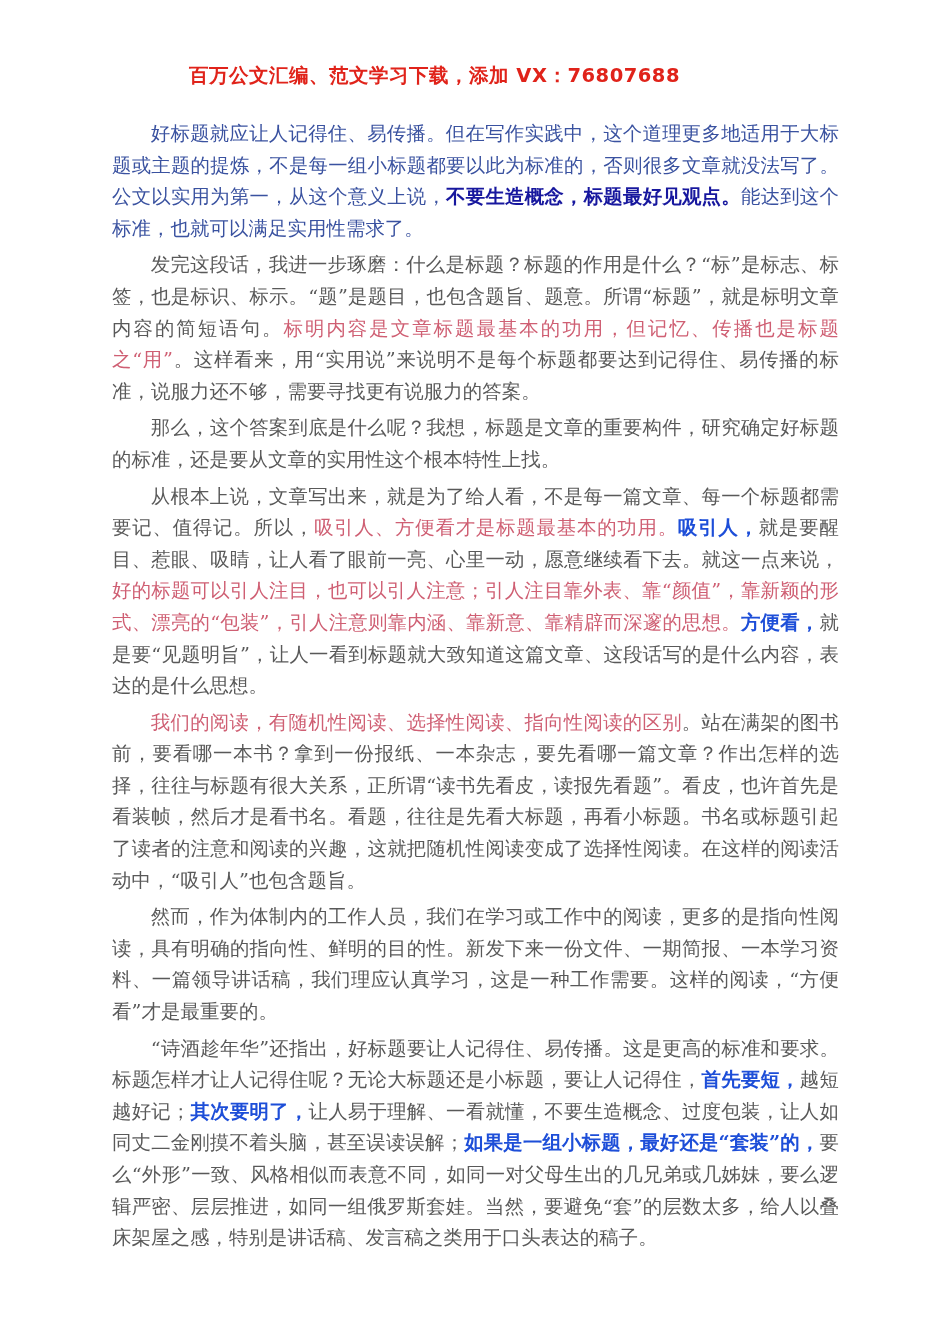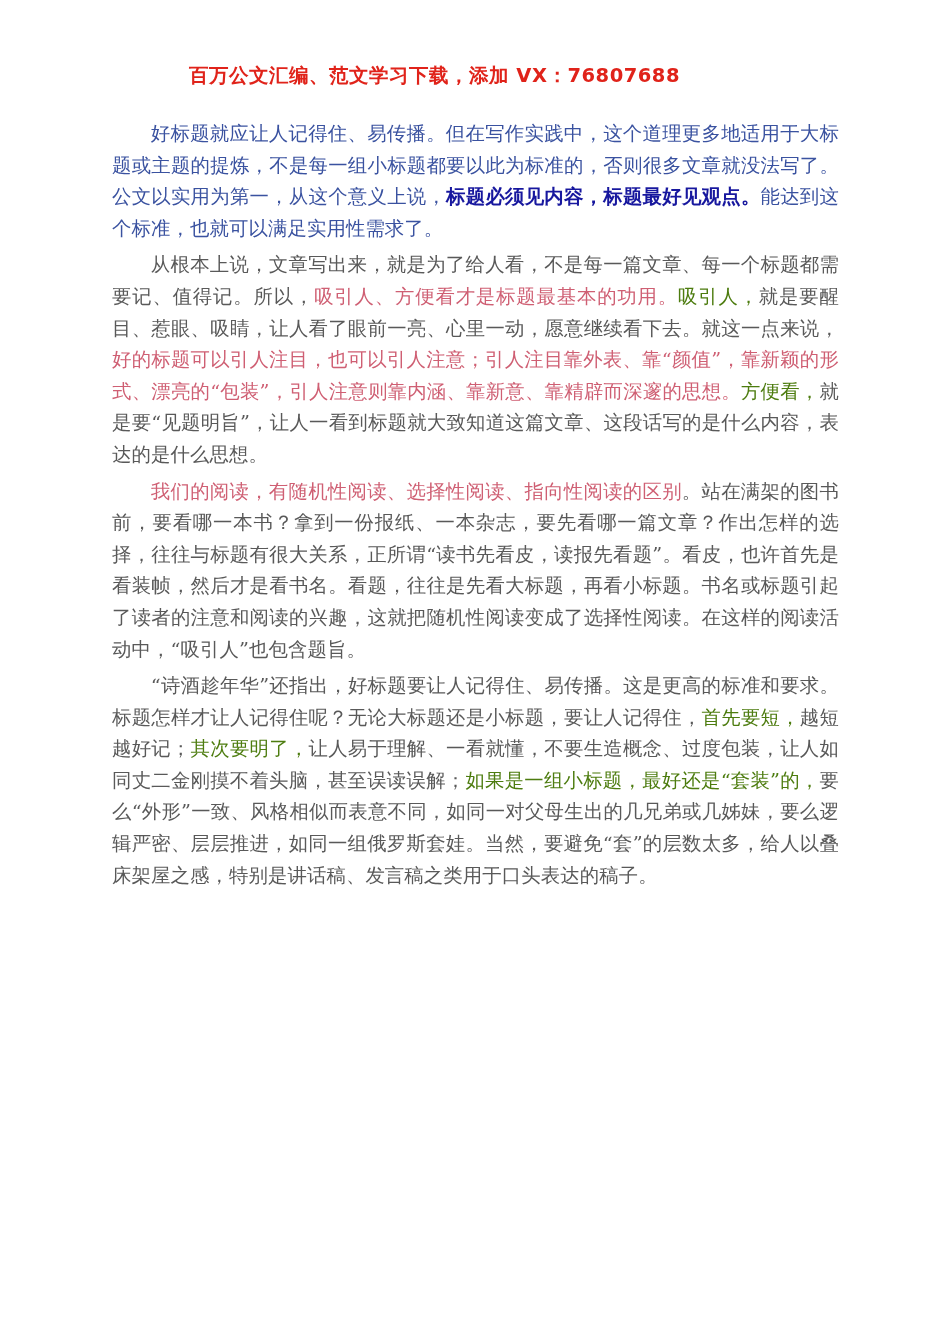--- a/index.html
+++ b/index.html
@@ -57,31 +57,34 @@
 
   
   .b-navy {
     color: #17179e;
     font-weight: bold;
   }
   .r-pink {
     color: #cf5f73;
   }
   .r-dark {
-    color: #4d7c0f;
-    font-weight: normal;
+    color: #1d4ed8;
+    font-weight: bold;
   }
 </style>
 </head>
 <body>
 
 <div class="page">
 
   <div class="promo-banner">百万公文汇编、范文学习下载，添加 VX：76807688</div>
 
   <div class="doc-body">
-      <p class="para blue-para"><span>好标题就应让人记得住、易传播。但在写作实践中，这个道理更多地适用于大标题或主题的提炼，不是每一组小标题都要以此为标准的，否则很多文章就没法写了。公文以实用为第一，从这个意义上说，</span><span class="b-navy">标题必须见内容，标题最好见观点。</span><span>能达到这个标准，也就可以满足实用性需求了。</span></p>
+      <p class="para blue-para"><span>好标题就应让人记得住、易传播。但在写作实践中，这个道理更多地适用于大标题或主题的提炼，不是每一组小标题都要以此为标准的，否则很多文章就没法写了。公文以实用为第一，从这个意义上说，</span><span class="b-navy">不要生造概念，标题最好见观点。</span><span>能达到这个标准，也就可以满足实用性需求了。</span></p>
+      <p class="para"><span>发完这段话，我进一步琢磨：什么是标题？标题的作用是什么？“标”是标志、标签，也是标识、标示。“题”是题目，也包含题旨、题意。所谓“标题”，就是标明文章内容的简短语句。</span><span class="r-pink">标明内容是文章标题最基本的功用，但记忆、传播也是标题之“用”</span><span>。这样看来，用“实用说”来说明不是每个标题都要达到记得住、易传播的标准，说服力还不够，需要寻找更有说服力的答案。</span></p>
+      <p class="para"><span>那么，这个答案到底是什么呢？我想，标题是文章的重要构件，研究确定好标题的标准，还是要从文章的实用性这个根本特性上找。</span></p>
       <p class="para"><span>从根本上说，文章写出来，就是为了给人看，不是每一篇文章、每一个标题都需要记、值得记。所以，</span><span class="r-pink">吸引人、方便看才是标题最基本的功用。</span><span class="r-dark">吸引人，</span><span>就是要醒目、惹眼、吸睛，让人看了眼前一亮、心里一动，愿意继续看下去。就这一点来说，</span><span class="r-pink">好的标题可以引人注目，也可以引人注意；引人注目靠外表、靠“颜值”，靠新颖的形式、漂亮的“包装”，引人注意则靠内涵、靠新意、靠精辟而深邃的思想。</span><span class="r-dark">方便看，</span><span>就是要“见题明旨”，让人一看到标题就大致知道这篇文章、这段话写的是什么内容，表达的是什么思想。</span></p>
       <p class="para"><span class="r-pink">我们的阅读，有随机性阅读、选择性阅读、指向性阅读的区别</span><span>。站在满架的图书前，要看哪一本书？拿到一份报纸、一本杂志，要先看哪一篇文章？作出怎样的选择，往往与标题有很大关系，正所谓“读书先看皮，读报先看题”。看皮，也许首先是看装帧，然后才是看书名。看题，往往是先看大标题，再看小标题。书名或标题引起了读者的注意和阅读的兴趣，这就把随机性阅读变成了选择性阅读。在这样的阅读活动中，“吸引人”也包含题旨。</span></p>
+      <p class="para"><span>然而，作为体制内的工作人员，我们在学习或工作中的阅读，更多的是指向性阅读，具有明确的指向性、鲜明的目的性。新发下来一份文件、一期简报、一本学习资料、一篇领导讲话稿，我们理应认真学习，这是一种工作需要。这样的阅读，“方便看”才是最重要的。</span></p>
       <p class="para"><span>“诗酒趁年华”还指出，好标题要让人记得住、易传播。这是更高的标准和要求。标题怎样才让人记得住呢？无论大标题还是小标题，要让人记得住，</span><span class="r-dark">首先要短，</span><span>越短越好记；</span><span class="r-dark">其次要明了，</span><span>让人易于理解、一看就懂，不要生造概念、过度包装，让人如同丈二金刚摸不着头脑，甚至误读误解；</span><span class="r-dark">如果是一组小标题，最好还是“套装”的，</span><span>要么“外形”一致、风格相似而表意不同，如同一对父母生出的几兄弟或几姊妹，要么逻辑严密、层层推进，如同一组俄罗斯套娃。当然，要避免“套”的层数太多，给人以叠床架屋之感，特别是讲话稿、发言稿之类用于口头表达的稿子。</span></p>
     </div>
 
 </div>
 
 </body></html>

